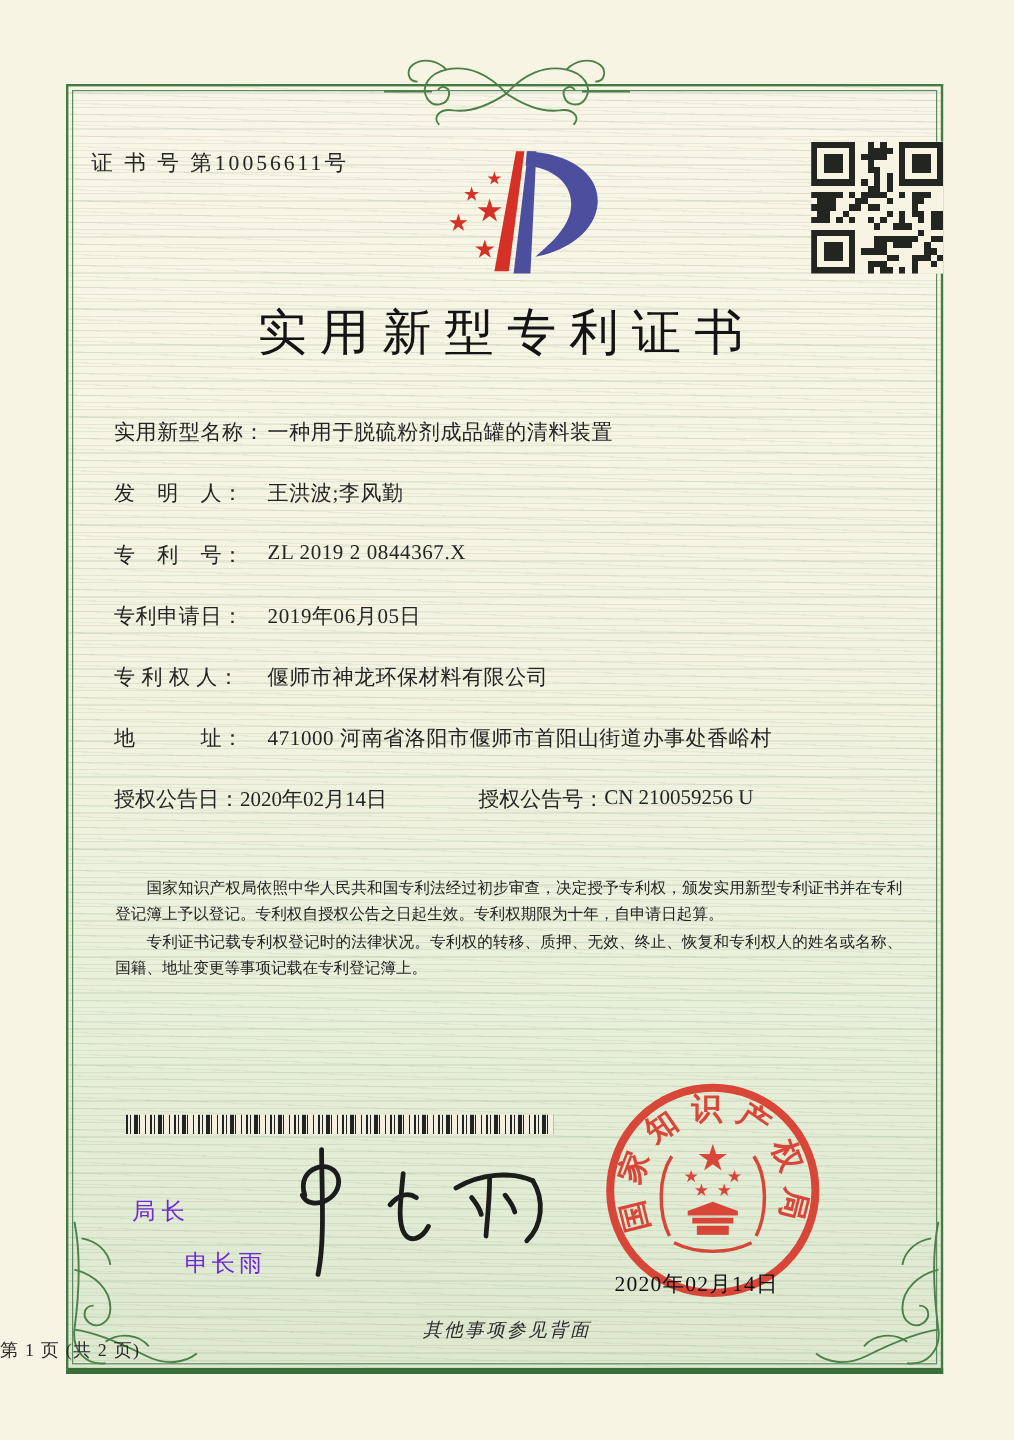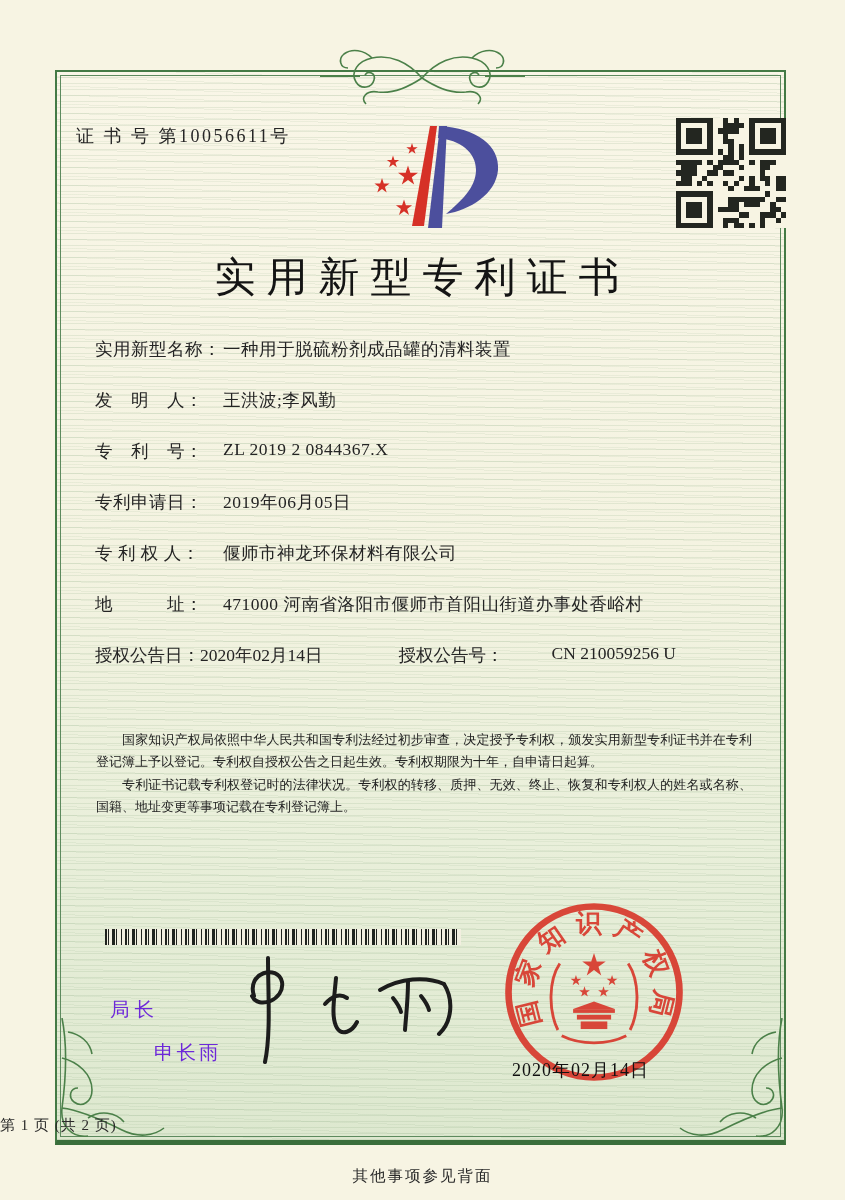--- a/index.html
+++ b/index.html
@@ -31,28 +31,28 @@
     position:absolute;left:76px;top:124px;
     font-size:18px;letter-spacing:2.5px;color:#262626;
   }
   .logo{position:absolute;left:342px;top:118px;}
   .qr{position:absolute;left:676px;top:118px;width:110px;height:110px;background:#f7f4e3;}
   .title{
     position:absolute;left:0;right:0;top:250px;
     text-align:center;font-size:41px;font-weight:normal;
     letter-spacing:11px;color:#141414;
   }
-  .fields{position:absolute;left:95px;top:337px;width:660px;}
+  .fields{position:absolute;left:95px;top:348px;width:660px;}
   .field-row{display:flex;margin-bottom:15px;height:36px;align-items:flex-start;
     font-size:17.5px;letter-spacing:0.5px;color:#242424;}
   .field-label{flex:0 0 128px;white-space:pre;}
   .field-value{flex:1;white-space:pre-wrap;}
   .grant-row{display:flex;font-size:17.5px;color:#242424;}
   .grant-pair{display:flex;white-space:pre;}
-  .grant-pair.second{margin-left:76px;gap:48px;}
+  .grant-pair.second{margin-left:76px;}
   .paras{
     position:absolute;left:96px;top:729px;width:656px;
     font-size:13px;line-height:1.72;color:#222;text-align:justify;
   }
   .paras p{margin:0;text-indent:2em;}
   .barcode{
     position:absolute;left:105px;top:929px;width:356px;height:16px;
     background:repeating-linear-gradient(90deg,
       #20231f 0 2px,#f2efe0 2px 3px,#20231f 3px 4px,#f2efe0 4px 7px,
       #20231f 7px 10px,#f2efe0 10px 11px,#20231f 11px 12px,#f2efe0 12px 16px,
@@ -64,22 +64,22 @@
   .seal{position:absolute;left:499px;top:897px;}
   .seal-date{
     position:absolute;left:512px;top:1058px;font-size:18px;color:#111;
     letter-spacing:1px;
   }
   .page-info{
     position:absolute;left:0;right:0;top:1116px;
     font-size:15px;color:#2a2a2a;letter-spacing:1px;
   }
   .back-note{
-    position:absolute;left:0;right:0;top:1166px;text-align:center;
-    font-size:15.5px;color:#2a2a2a;letter-spacing:2px;
+    position:absolute;left:0;right:0;top:1098px;text-align:center;
+    font-size:15.5px;color:#2a2a2a;letter-spacing:2px;font-style:italic;
   }
 </style>
 </head>
 <body>
 
 <div class="page">
 
   <div class="frame">
     <div class="frame-inner"></div>
   </div>

